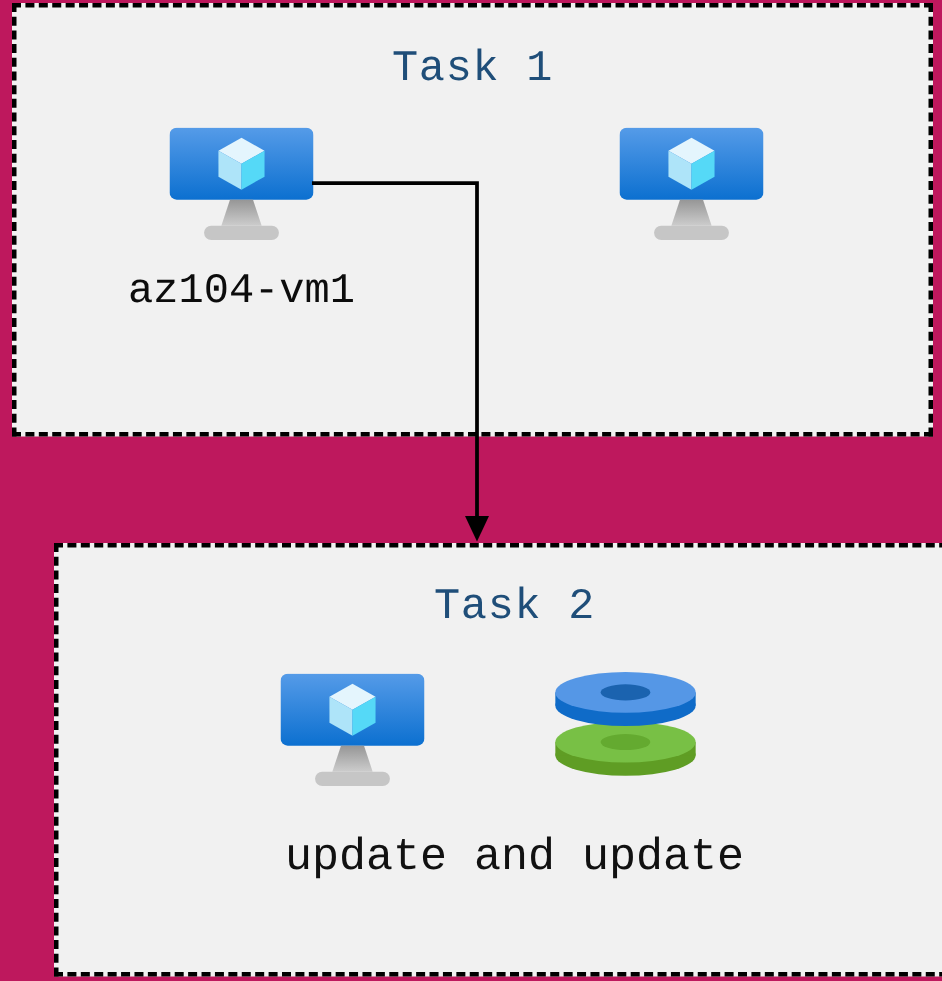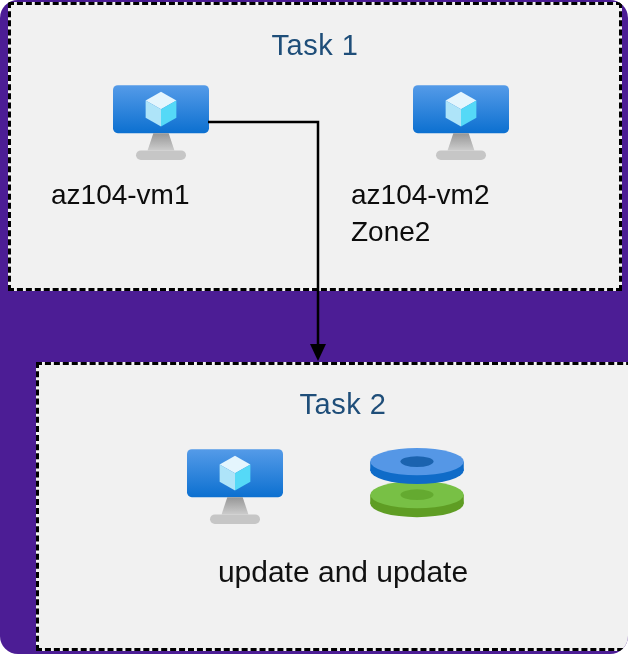--- a/index.html
+++ b/index.html
@@ -1,23 +1,22 @@
 <!DOCTYPE html>
 <html><head>
 <meta charset="utf-8">
 <style>
   html, body { margin: 0; padding: 0; background: #ffffff; }
   .canvas {
     position: relative;
     width: 628px;
     height: 654px;
-    background: #4c1d95;
-    font-family: Liberation Sans, sans-serif;
+    background: #be185d;
+    font-family: Liberation Mono, monospace;
     overflow: hidden;
-    border-radius: 18px;
   }
   .task-box {
     position: absolute;
     box-sizing: border-box;
     background: #f1f1f1;
     border: 3px dashed #000000;
   }
   #task1-box { left: 8px; top: 2px;   width: 614px; height: 289px; }
   #task2-box { left: 8px; top: 362px; width: 614px; height: 289px; margin-left: 28px; }
   .task-title {
@@ -31,21 +30,21 @@
   #task1-box .task-title { top: 24px; }
   #task2-box .task-title { top: 23px; }
   .vm-icon-svg { position: absolute; width: 96px; height: 79px; }
   #vm1-icon  { left: 102px; top: 80px; }
   #vm2-icon  { left: 402px; top: 80px; }
   #task2-vm-icon { left: 148px; top: 84px; }
   .disk-stack { position: absolute; left: 326px; top: 81px; width: 104px; height: 76px; }
   .vm-label {
     position: absolute;
     width: 220px;
-    text-align: left;
+    text-align: center;
     font-size: 28px;
     line-height: 37px;
     color: #0c0c0c;
   }
   #vm1-label { left: 40px;  top: 171px; }
   #vm2-label { left: 340px; top: 171px; }
   .caption {
     position: absolute;
     left: 0; width: 100%;
     top: 190px;
@@ -93,24 +92,20 @@
     <svg class="vm-icon-svg" id="vm1-icon" viewBox="0 0 100 82">
       <use href="#vm-icon-def"></use>
     </svg>
     <div class="vm-label" id="vm1-label">
       <div>az104-vm1</div>
     </div>
 
     <svg class="vm-icon-svg" id="vm2-icon" viewBox="0 0 100 82">
       <use href="#vm-icon-def"></use>
     </svg>
-    <div class="vm-label" id="vm2-label">
-      <div>az104-vm2</div>
-      <div>Zone2</div>
-    </div>
   </div>
 
   <div class="task-box" id="task2-box">
     <div class="task-title">Task 2</div>
 
     <svg class="vm-icon-svg" id="task2-vm-icon" viewBox="0 0 100 82">
       <use href="#vm-icon-def"></use>
     </svg>
 
     <svg class="disk-stack" viewBox="0 0 104 78">

